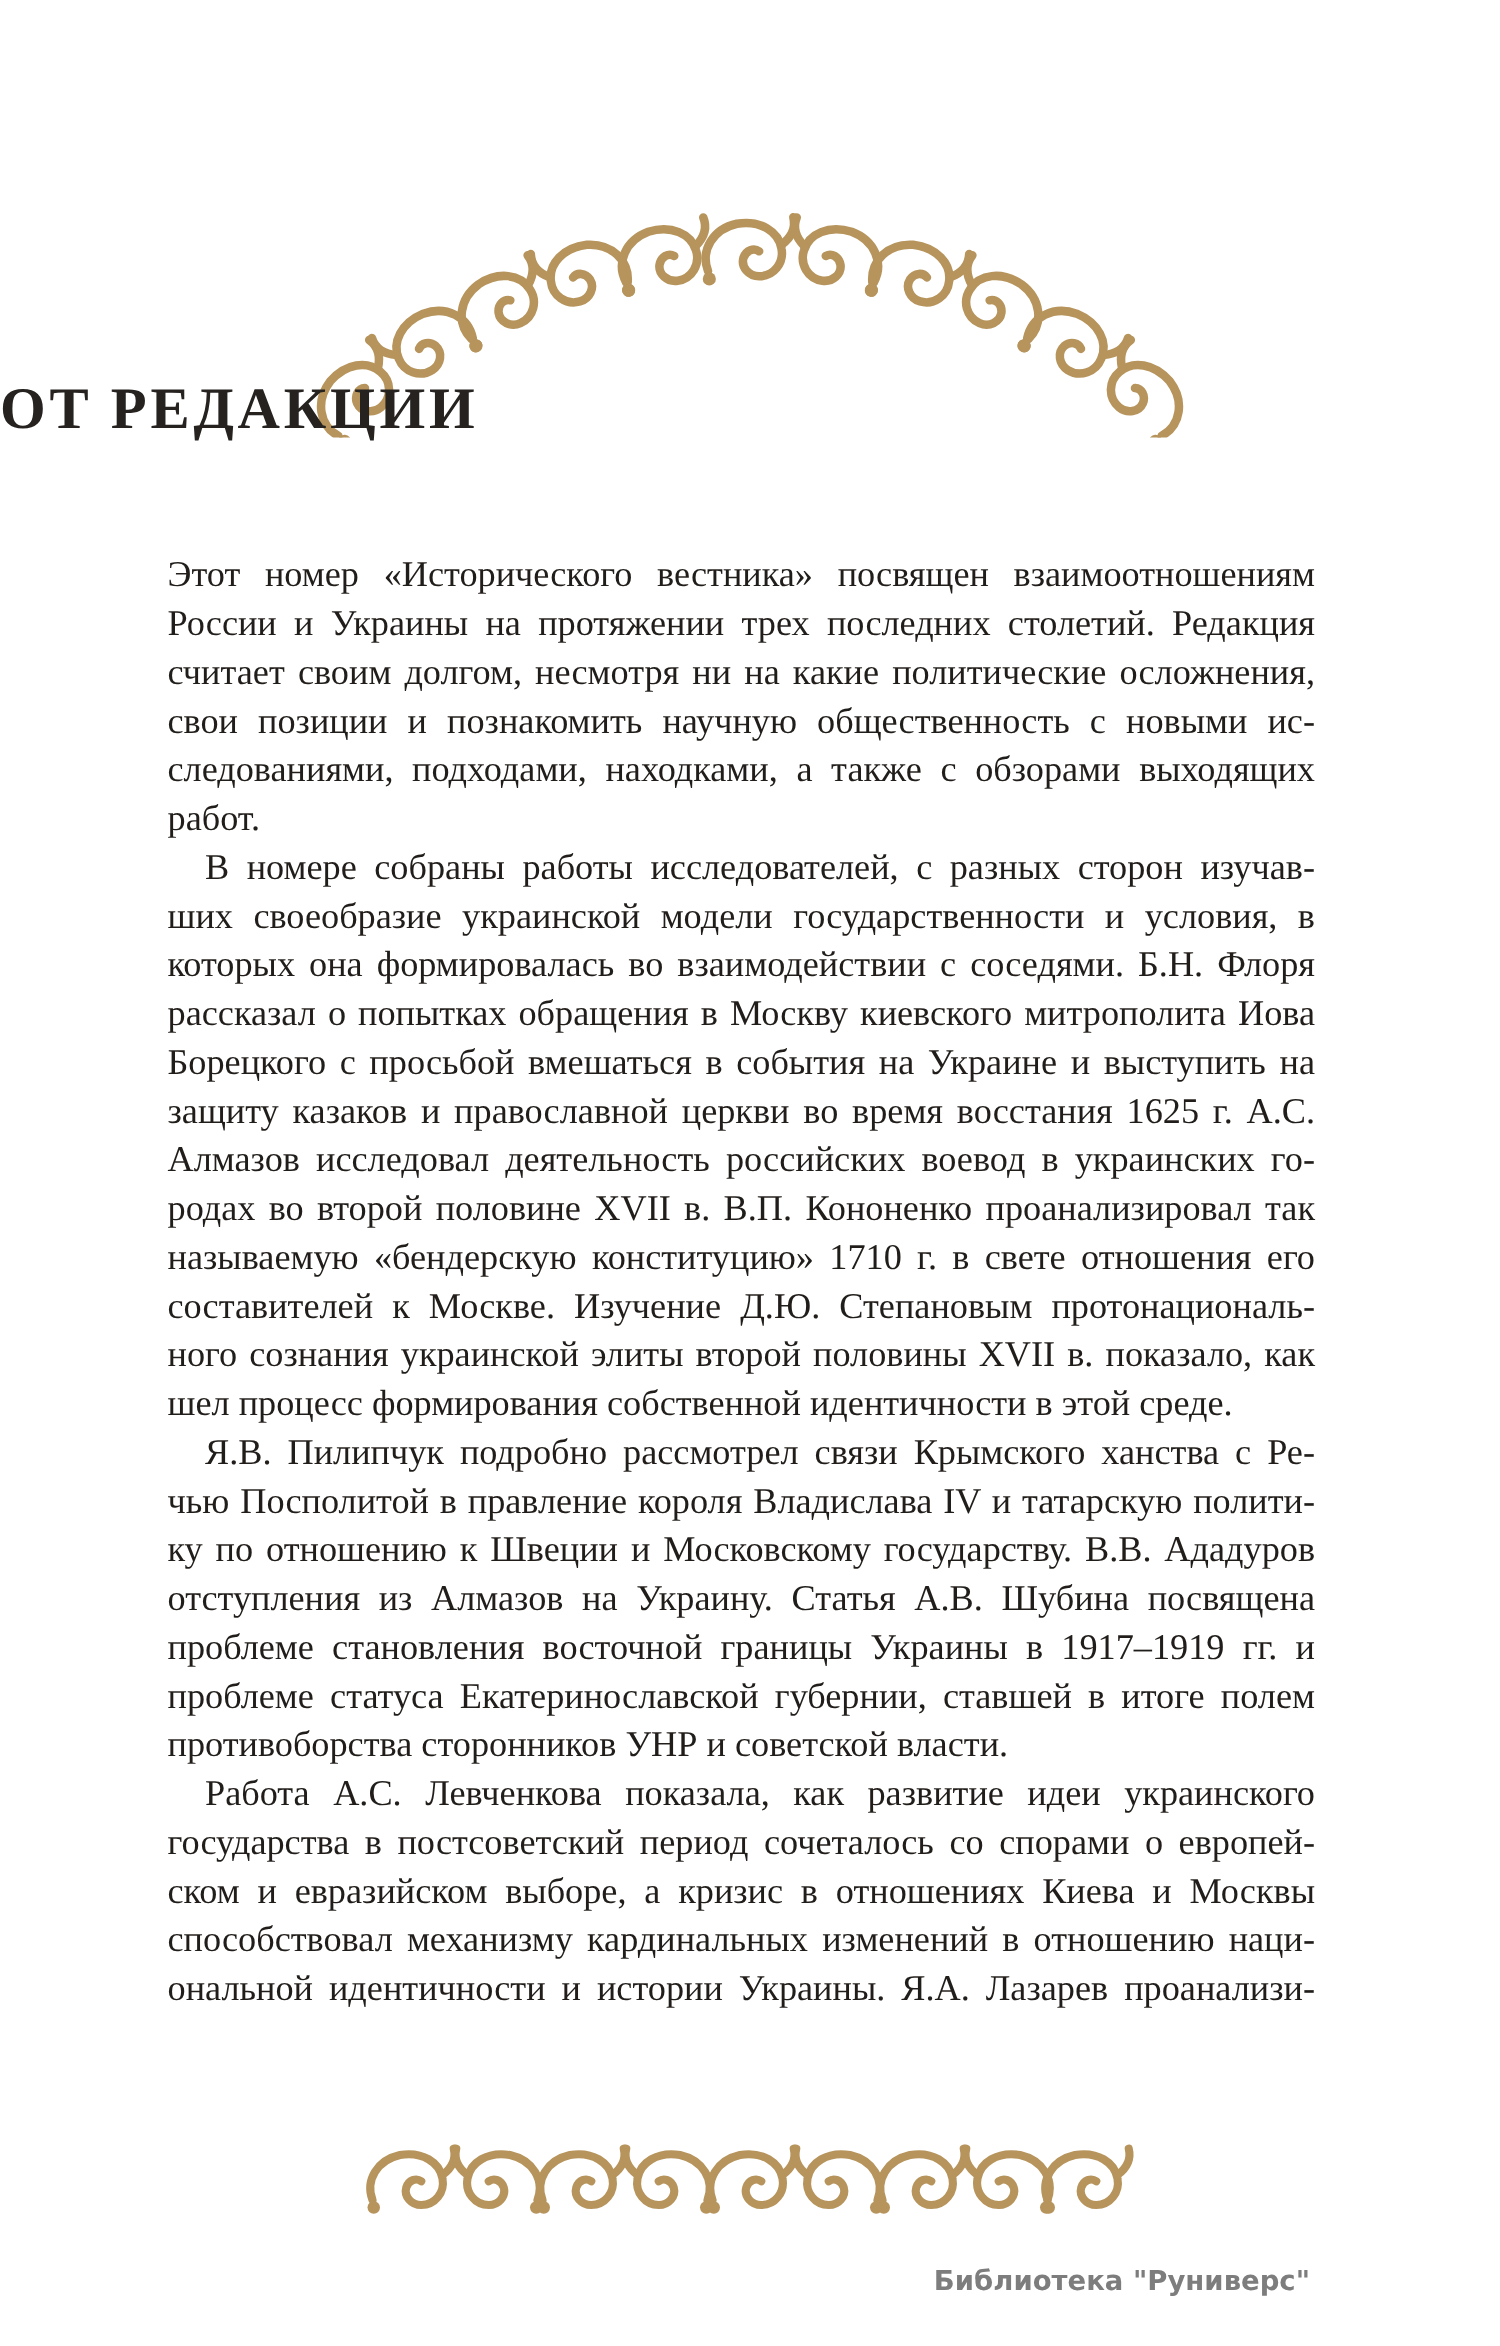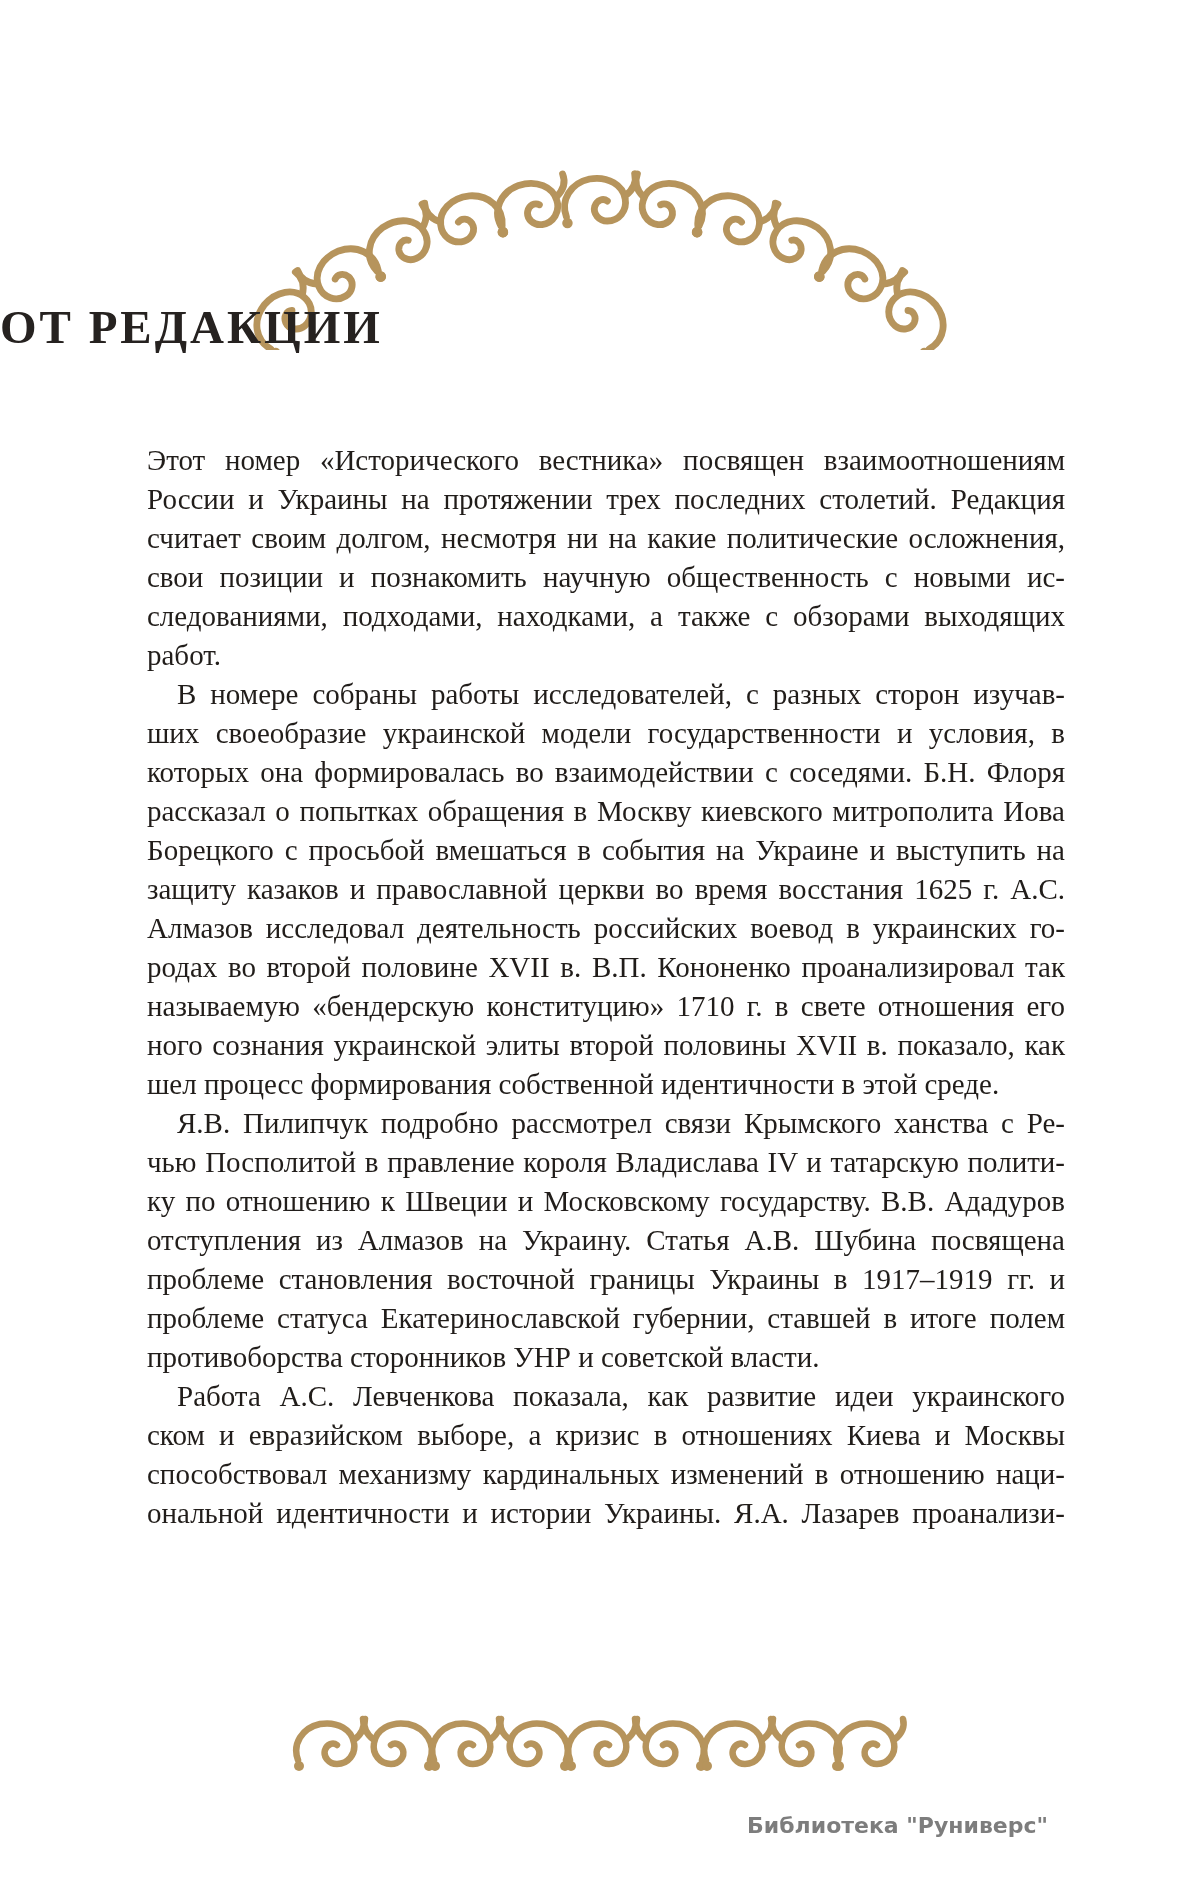--- a/index.html
+++ b/index.html
@@ -12,21 +12,21 @@
   .orn path, .orn circle { stroke:var(--orn,#b6945c); }
   .orn circle { fill:var(--orn,#b6945c); stroke:none; }
   .title {
     position:absolute; top:299px; left:0; width:100%;
     margin:0; 
     font-family:"Liberation Serif", serif;
     font-size:47px; line-height:56px; font-weight:bold;
     letter-spacing:3px; color:#262220;
   }
   .body-text {
-    position:absolute; left:147px; top:441px; width:918px;
+    position:absolute; left:134px; top:441px; width:918px;
     color:#211d1a; font-size:29px; line-height:39px;
   }
   .line {
     height:39px;
     text-align:justify;
     text-align-last:justify;
     text-justify:inter-word;
     white-space:nowrap;
   }
   .line.end { text-align-last:left; }
@@ -75,30 +75,32 @@
       <div class="line end">работ.</div>
       <div class="line indent">В номере собраны работы исследователей, с разных сторон изучав-</div>
       <div class="line">ших своеобразие украинской модели государственности и условия, в</div>
       <div class="line">которых она формировалась во взаимодействии с соседями. Б.Н. Флоря</div>
       <div class="line">рассказал о попытках обращения в Москву киевского митрополита Иова</div>
       <div class="line">Борецкого с просьбой вмешаться в события на Украине и выступить на</div>
       <div class="line">защиту казаков и православной церкви во время восстания 1625 г. А.С.</div>
       <div class="line">Алмазов исследовал деятельность российских воевод в украинских го-</div>
       <div class="line">родах во второй половине XVII в. В.П. Кононенко проанализировал так</div>
       <div class="line">называемую «бендерскую конституцию» 1710 г. в свете отношения его</div>
+      <div class="line">составителей к Москве. Изучение Д.Ю. Степановым протонациональ-</div>
       <div class="line">ного сознания украинской элиты второй половины XVII в. показало, как</div>
       <div class="line end">шел процесс формирования собственной идентичности в этой среде.</div>
       <div class="line indent">Я.В. Пилипчук подробно рассмотрел связи Крымского ханства с Ре-</div>
       <div class="line">чью Посполитой в правление короля Владислава IV и татарскую полити-</div>
       <div class="line">ку по отношению к Швеции и Московскому государству. В.В. Ададуров</div>
       <div class="line">отступления из Алмазов на Украину. Статья А.В. Шубина посвящена</div>
       <div class="line">проблеме становления восточной границы Украины в 1917–1919 гг. и</div>
       <div class="line">проблеме статуса Екатеринославской губернии, ставшей в итоге полем</div>
       <div class="line end">противоборства сторонников УНР и советской власти.</div>
       <div class="line indent">Работа А.С. Левченкова показала, как развитие идеи украинского</div>
+      <div class="line">государства в постсоветский период сочеталось со спорами о европей-</div>
       <div class="line">ском и евразийском выборе, а кризис в отношениях Киева и Москвы</div>
       <div class="line">способствовал механизму кардинальных изменений в отношению наци-</div>
       <div class="line">ональной идентичности и истории Украины. Я.А. Лазарев проанализи-</div>
     </div>
 
   <svg class="orn" style="left:290px;top:1706px;" width="620" height="80" viewBox="0 0 620 80" aria-hidden="true">
     <use href="#scroll-motif" transform="translate(40 38)"></use>
     <use href="#scroll-motif" transform="translate(108 38) scale(-1,1)"></use>
     <use href="#scroll-motif" transform="translate(176 38)"></use>
     <use href="#scroll-motif" transform="translate(244 38) scale(-1,1)"></use>

